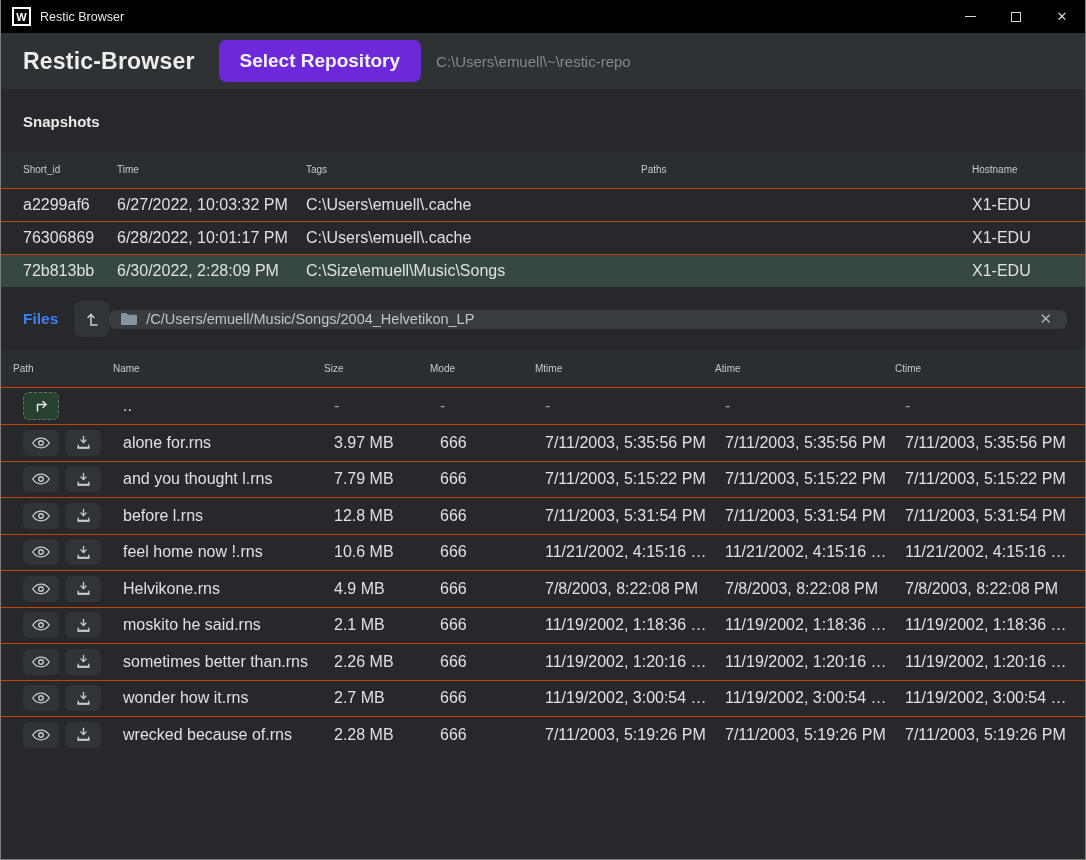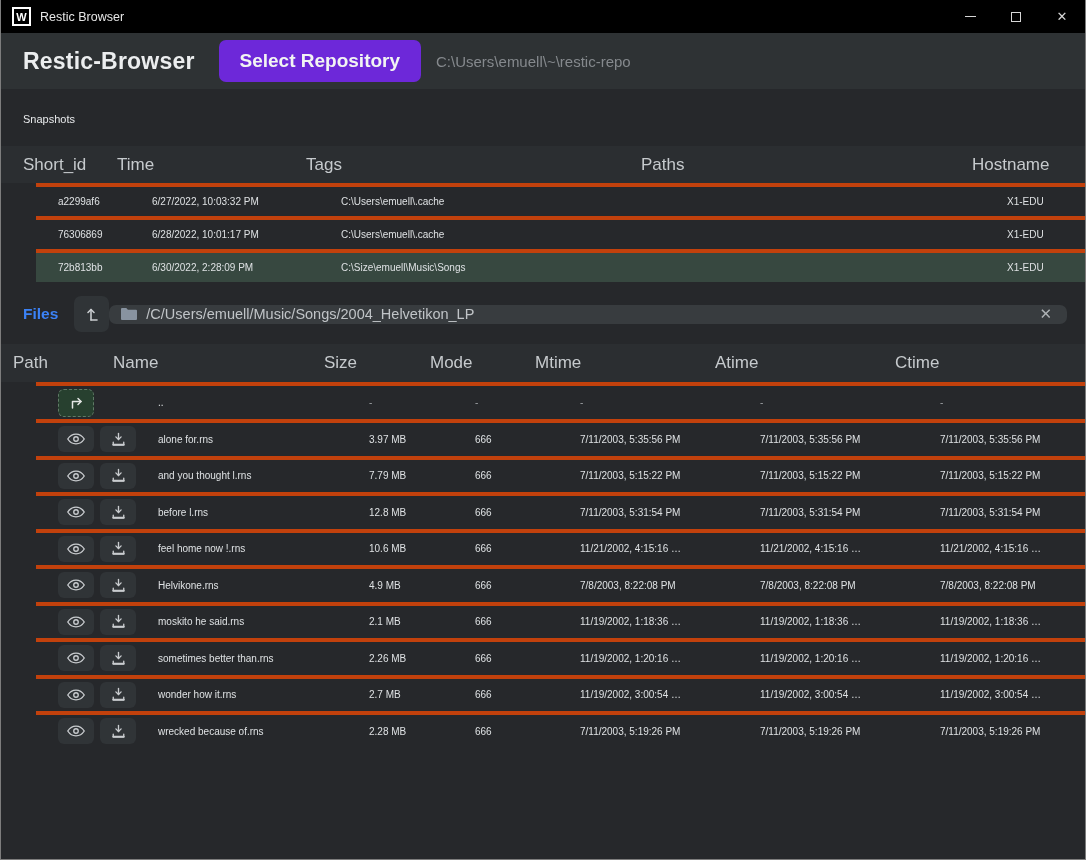--- a/index.html
+++ b/index.html
@@ -25,32 +25,32 @@
   
   .header { height:56px; background:#2e3234; display:flex; align-items:center;
     padding:0 22px; flex:0 0 auto; }
   .app-title { color:#eceeef; font-size:23px; font-weight:bold; letter-spacing:.2px; }
   .select-repo-btn { margin-left:24px; background:#6d28d9; color:#f2f4f3; border:none;
     border-radius:7px; font-weight:bold; font-size:19px; padding:10px 21px;
     font-family:inherit; cursor:pointer; }
   .repo-path { margin-left:15px; color:#85898d; font-size:15px; }
 
   
-  .section-title { color:#e8eaec; font-weight:normal; font-size:11px; padding-left:22px; }
+  .section-title { color:#e8eaec; font-weight:bold; font-size:15px; padding-left:22px; }
   .snapshots-title { margin-top:24px; margin-bottom:21px; }
 
   .grid-snap { display:grid; grid-template-columns:94px 189px 335px 331px 1fr;
     padding-left:22px; align-items:center; }
   .grid-file { display:grid; grid-template-columns:100px 211px 106px 105px 180px 180px 1fr;
     padding-left:22px; align-items:center; }
-  .thead { background:#2b2e31; color:#c6cacd; font-size:17px; }
+  .thead { background:#2b2e31; color:#c6cacd; font-size:10px; }
   .snap-head { height:37px; }
   .file-head { height:38px;padding-left:12px; }
   .cell { overflow:hidden; white-space:nowrap; padding-right:12px; }
-  .row { color:#dee1e3; font-size:10px; border-top:4px solid #c2410c;margin-left:35px; }
+  .row { color:#dee1e3; font-size:16px; border-top:1px solid #c2410c; }
   .snap-row { height:33px; cursor:default; }
   .snap-row.selected { background:#374840; }
   .file-row { height:36.5px; }
   .parent-row { height:37px; }
   .dash { color:#9da1a4; }
 
   
   .files-bar { display:flex; align-items:center; margin-top:14px; margin-bottom:12px;
     padding:0 18px 0 22px; height:36px; flex:0 0 auto; }
   .files-title { color:#3b82f6; font-weight:bold; font-size:15.5px; }

